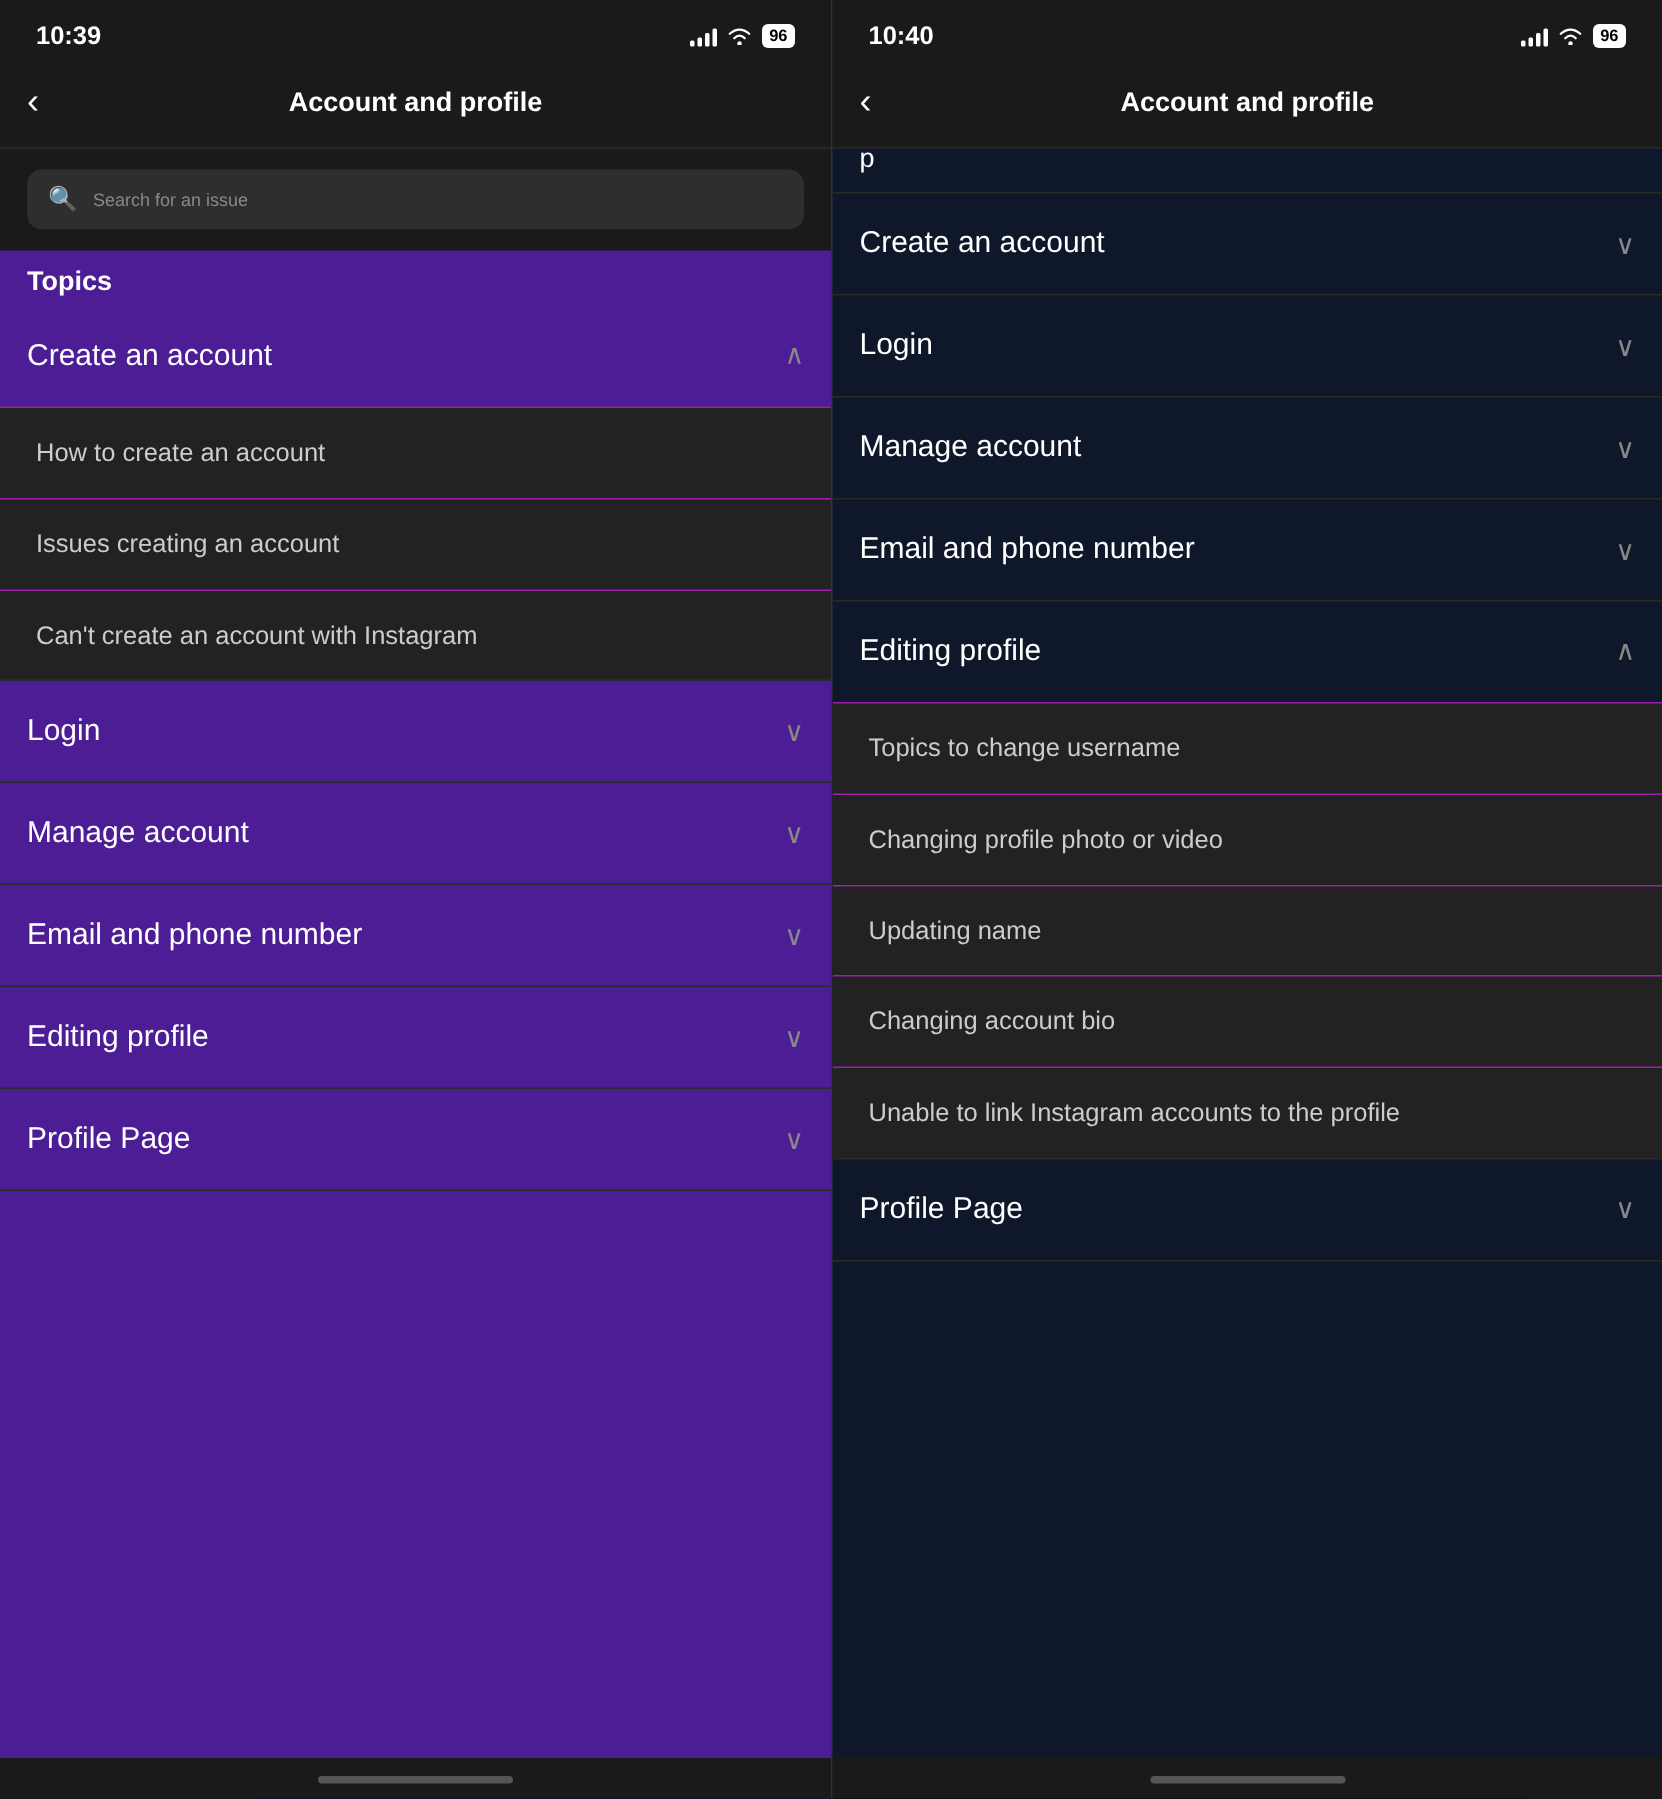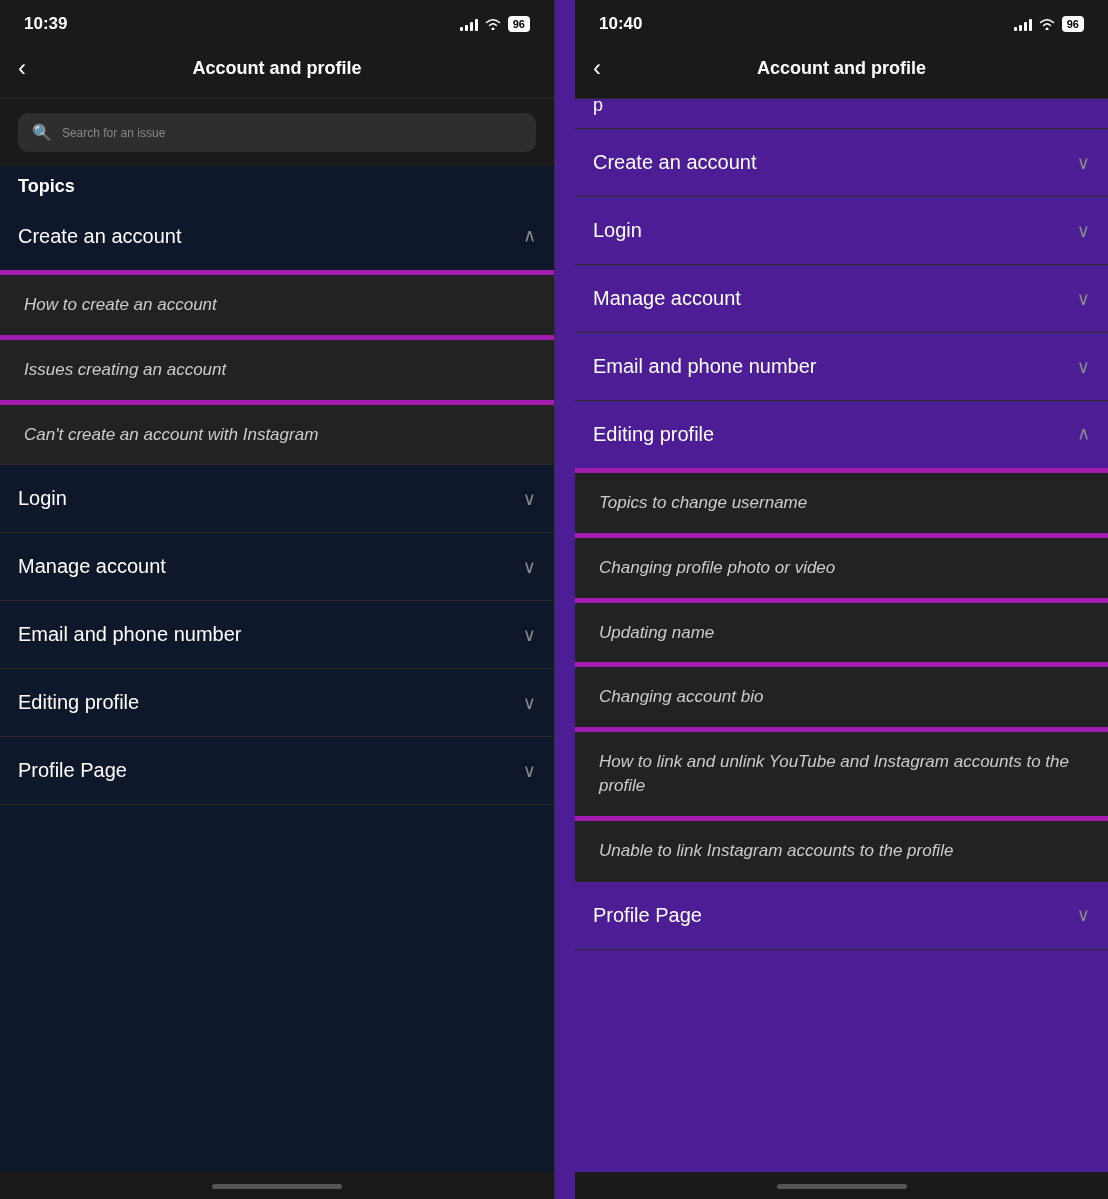--- a/index.html
+++ b/index.html
@@ -8,21 +8,21 @@
       display: flex;
       width: 1108px;
       height: 1199px;
       font-family: -apple-system, BlinkMacSystemFont, 'Helvetica Neue', Arial, sans-serif;
       overflow: hidden;
     }
 
     .phone-panel {
       width: 554px;
       height: 1199px;
-      background: #0f172a;
+      background: #4c1d95;
       display: flex;
       flex-direction: column;
       overflow: hidden;
       position: relative;
     }
 
     .phone-panel + .phone-panel {
       border-left: 1px solid #333;
     }
 
@@ -176,23 +176,22 @@
     }
 
     
     .sub-items {
       background: #222;
       padding: 0;
     }
 
     .sub-item {
       padding: 18px 24px;
-      border-top: 5px solid #a21caf;
+      border-top: 1px solid #a21caf;
       cursor: pointer;
-      font-style: italic;
     }
 
     .sub-item-text {
       font-size: 17px;
       color: #ccc;
       line-height: 1.4;
     }
 
     
     .home-indicator {
@@ -204,22 +203,21 @@
 
     .home-indicator-bar {
       width: 130px;
       height: 5px;
       background: #555;
       border-radius: 3px;
     }
 
     
     .phone-panel.right {
-      background: #4c1d95;
-      padding-left: 20px;
+      background: #0f172a;
     }
 
     
     .cutoff-item {
       padding: 10px 18px 18px;
       border-bottom: 1px solid #2a2a2a;
       overflow: hidden;
       height: 30px;
       display: flex;
       align-items: flex-end;
@@ -408,23 +406,20 @@
         <div class="sub-item">
           <span class="sub-item-text">Changing profile photo or video</span>
         </div>
         <div class="sub-item">
           <span class="sub-item-text">Updating name</span>
         </div>
         <div class="sub-item">
           <span class="sub-item-text">Changing account bio</span>
         </div>
         <div class="sub-item">
-          <span class="sub-item-text">How to link and unlink YouTube and Instagram accounts to the profile</span>
-        </div>
-        <div class="sub-item">
           <span class="sub-item-text">Unable to link Instagram accounts to the profile</span>
         </div>
       </div>
     </div>
 
     <div class="accordion-item">
       <div class="accordion-header">
         <span class="accordion-header-title">Profile Page</span>
         <span class="chevron">∨</span>
       </div>

